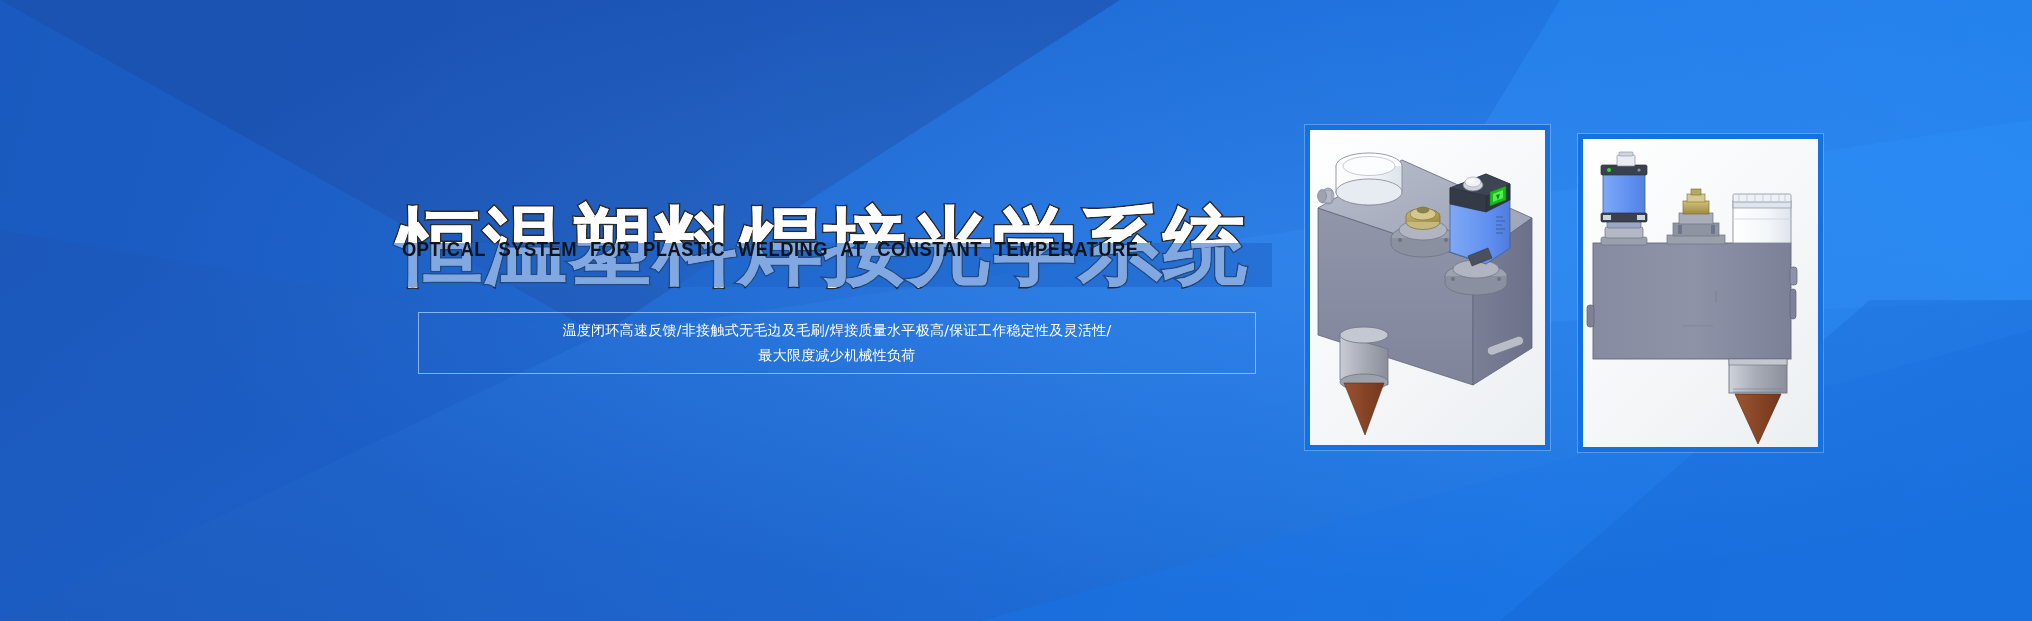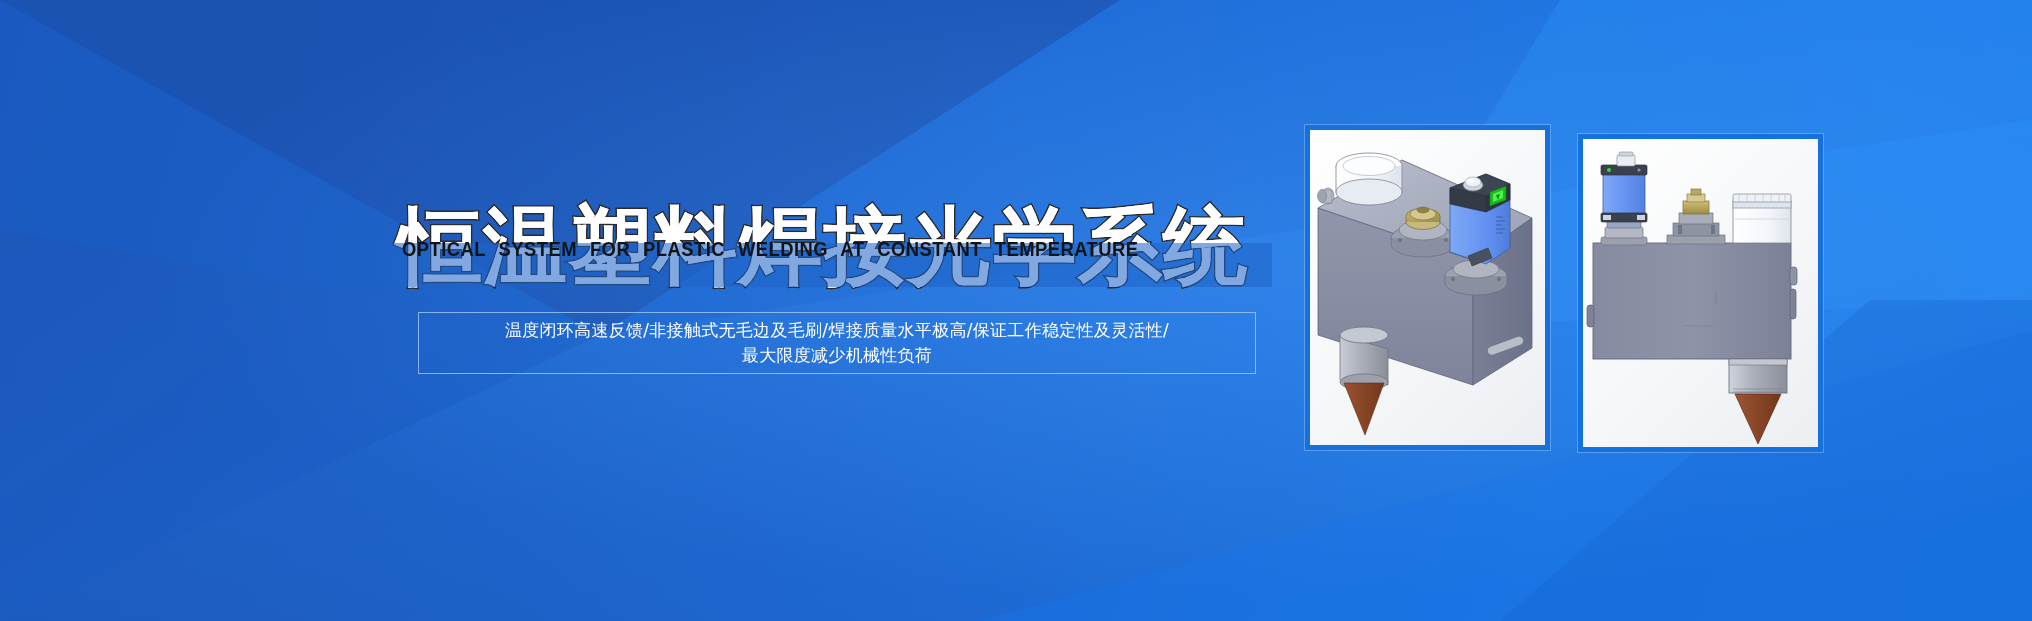--- a/index.html
+++ b/index.html
@@ -63,21 +63,21 @@
   }
 
   
   .subtitle-box{
     position:absolute;left:418px;top:312px;width:838px;height:62px;
     border:1px solid rgba(175,206,245,0.75);
     display:flex;align-items:center;justify-content:center;
   }
   .subtitle-text{
     font-family:"DejaVu Sans","Liberation Sans",sans-serif;
-    font-size:17px;line-height:25px;color:#ffffff;text-align:center;
+    font-size:14px;line-height:25px;color:#ffffff;text-align:center;
     white-space:pre-line;letter-spacing:0.3px;
   }
 
   
   .frame{
     position:absolute;background:#ffffff;
     border:5px solid #1570e0;
     box-shadow:0 0 0 1px rgba(255,255,255,0.25);
     overflow:hidden;
   }

